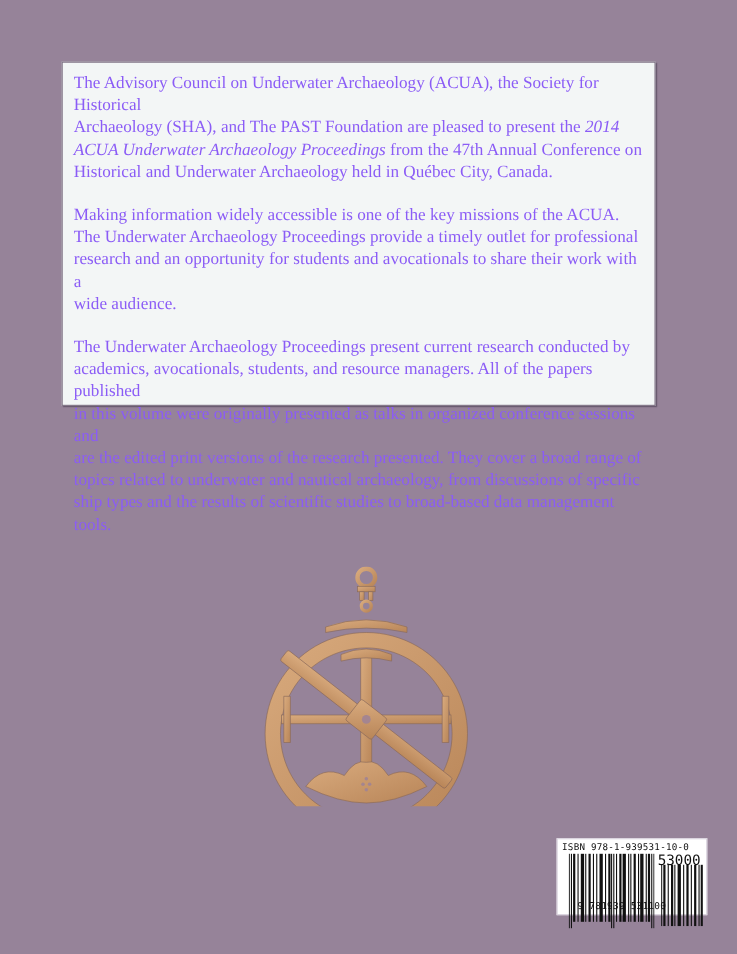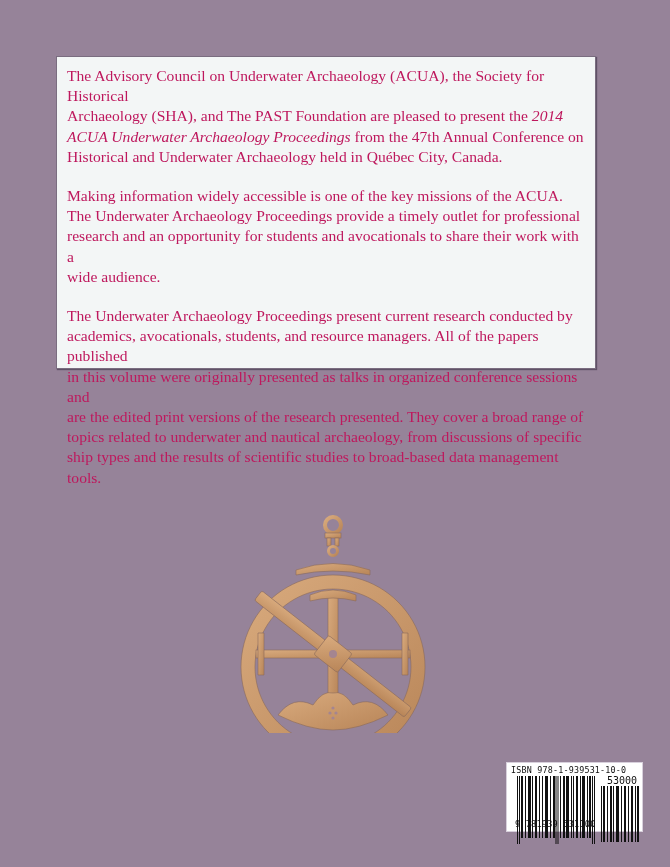--- a/index.html
+++ b/index.html
@@ -12,21 +12,21 @@
     }
     .text-box {
       position: absolute;
       left: 56px; top: 56px;
       width: 540px; height: 313px;
       box-sizing: border-box;
       background: #f3f6f6;
       border: 1px solid #7a6d80;
       box-shadow: 1px 1px 1px rgba(60,50,70,0.6);
       padding: 9px 10px 0 10px;
-      color: #be185d;
+      color: #8b5cf6;
       font-size: 15.6px;
       line-height: 20.2px;
     }
     .text-box p { margin: 0 0 19px 0; white-space: pre-line; }
     .text-box p em { font-style: italic; }
     .astrolabe {
       position: absolute;
       left: 238px; top: 515px;
       width: 190px; height: 218px;
     }
@@ -39,24 +39,24 @@
       box-sizing: border-box;
     }
     .isbn-text {
       position: absolute; left: 4px; top: 2px;
       font-family: "DejaVu Sans Mono", monospace;
       font-size: 8.4px; letter-spacing: 0.2px; color: #111;
     }
     .price-text {
       position: absolute; right: 5px; top: 12px;
       font-family: "DejaVu Sans Mono", monospace;
-      font-size: 10px; color: #111;
+      font-size: 13px; color: #111;
     }
     .ean-digits {
-      position: absolute; left: 8px; bottom: 2px;
+      position: absolute; left: 18px; bottom: 2px;
       font-family: "DejaVu Sans Mono", monospace;
       font-size: 8.6px; color: #111; letter-spacing: 0.2px; text-align: center;
     }
     .bars-main { position: absolute; left: 10px; top: 13px; width: 78px; height: 68px; }
     .bars-addon { position: absolute; left: 94px; top: 23px; width: 38px; height: 56px; }
   </style>
 </head>
 <body>
 
 <div class="text-box">

